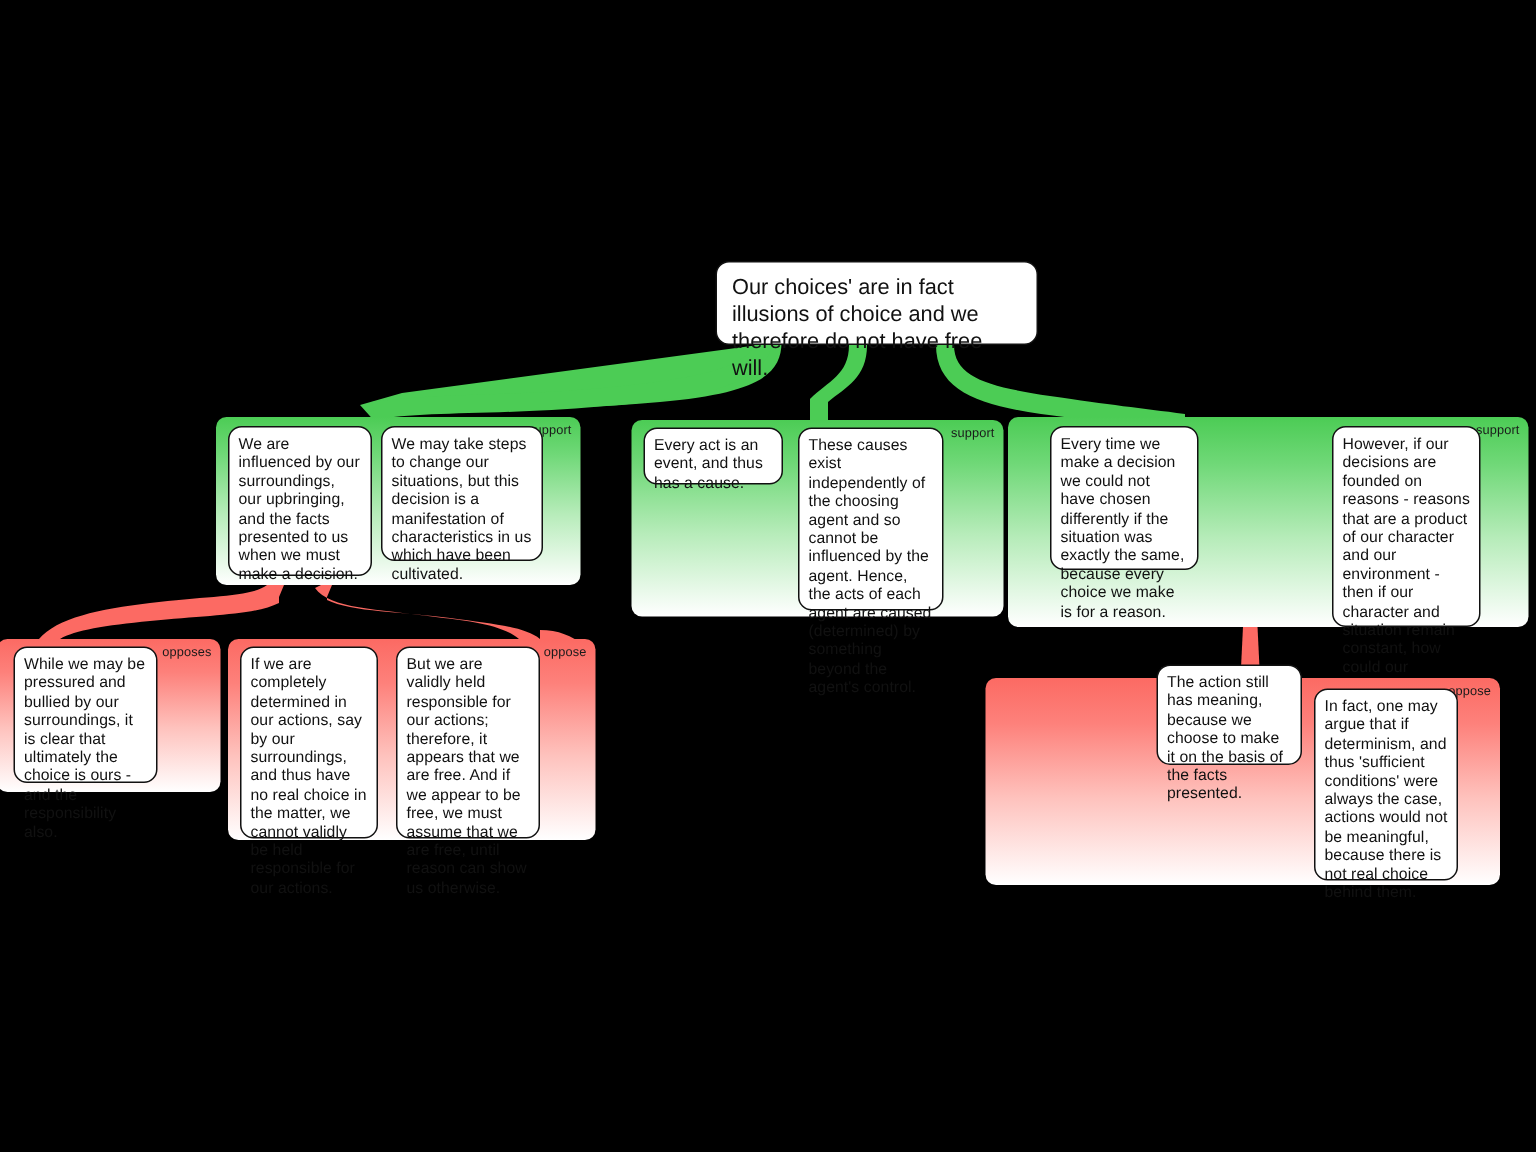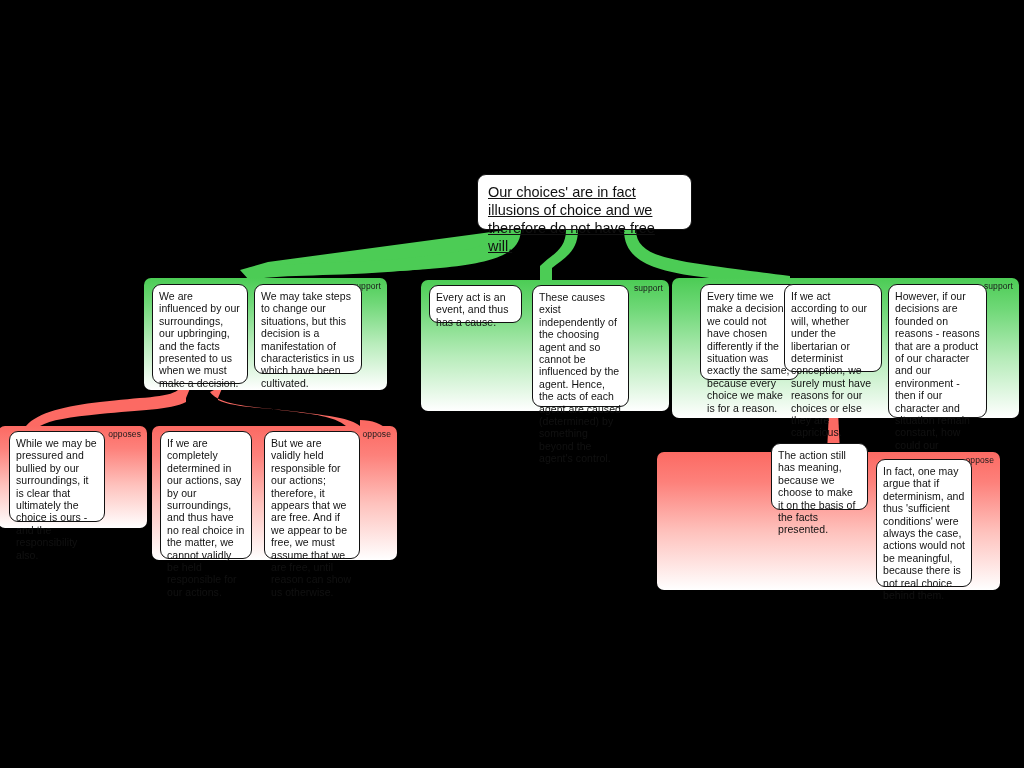--- a/index.html
+++ b/index.html
@@ -39,21 +39,21 @@
     <path d="M 186 388 L 186 402 C 170 410 140 410 100 414 C 70 417 50 420 40 426 L 26 426 C 38 412 66 406 100 402 C 140 397 168 398 178 390 Z" fill="#fc6a63"></path>
     <path d="M 181 386 L 191 386 L 186 398 Z" fill="#fc6a63"></path>
     <path d="M 218 388 L 218 400 C 234 408 270 408 300 412 C 330 416 350 418 360 426 L 346 426 C 334 416 312 414 288 411 C 252 406 220 406 210 392 Z" fill="#fc6a63"></path>
     <path d="M 213 386 L 223 386 L 218 398 Z" fill="#fc6a63"></path>
     <path d="M 360 420 C 372 420 382 424 388 430 L 360 430 Z" fill="#fc6a63"></path>
 
     <path d="M 831 370 L 836 370 L 840 452 L 827 452 Z" fill="#fc6a63"></path>
     <path d="M 826 368 L 841 368 L 838 376 L 829 376 Z" fill="#fc6a63"></path>
   </svg>
 
-  <div class="root" style="left:477px;top:174px;width:215px;height:56px;text-decoration:underline;">
+  <div class="root" style="left:477px;top:174px;width:215px;height:56px;">
     <span>Our choices' are in fact illusions of choice and we therefore do not have free will.</span>
   </div>
 
   <div class="panel support" style="left:144px;top:278px;width:243px;height:112px;">
     <span class="panel-tag">support</span>
   </div>
   <div class="node" style="left:152px;top:284px;width:96px;height:100px;">
     <span>We are influenced by our surroundings, our upbringing, and the facts presented to us when we must make a decision.</span>
   </div>
   <div class="node" style="left:254px;top:284px;width:108px;height:90px;">
@@ -68,23 +68,20 @@
   </div>
   <div class="node" style="left:532px;top:285px;width:97px;height:122px;">
     <span>These causes exist independently of the choosing agent and so cannot be influenced by the agent. Hence, the acts of each agent are caused (determined) by something beyond the agent's control.</span>
   </div>
 
   <div class="panel support" style="left:672px;top:278px;width:347px;height:140px;">
     <span class="panel-tag">support</span>
   </div>
   <div class="node" style="left:700px;top:284px;width:99px;height:96px;">
     <span>Every time we make a decision we could not have chosen differently if the situation was exactly the same, because every choice we make is for a reason.</span>
-  </div>
-  <div class="node" style="left:784px;top:284px;width:98px;height:88px;">
-    <span>If we act according to our will, whether under the libertarian or determinist conception, we surely must have reasons for our choices or else they are capricious.</span>
   </div>
   <div class="node" style="left:888px;top:284px;width:99px;height:134px;">
     <span>However, if our decisions are founded on reasons - reasons that are a product of our character and our environment - then if our character and situation remain constant, how could our decisions be different?</span>
   </div>
 
   <div class="panel oppose" style="left:-2px;top:426px;width:149px;height:102px;">
     <span class="panel-tag">opposes</span>
   </div>
   <div class="node" style="left:9px;top:431px;width:96px;height:91px;">
     <span>While we may be pressured and bullied by our surroundings, it is clear that ultimately the choice is ours - and the responsibility also.</span>

